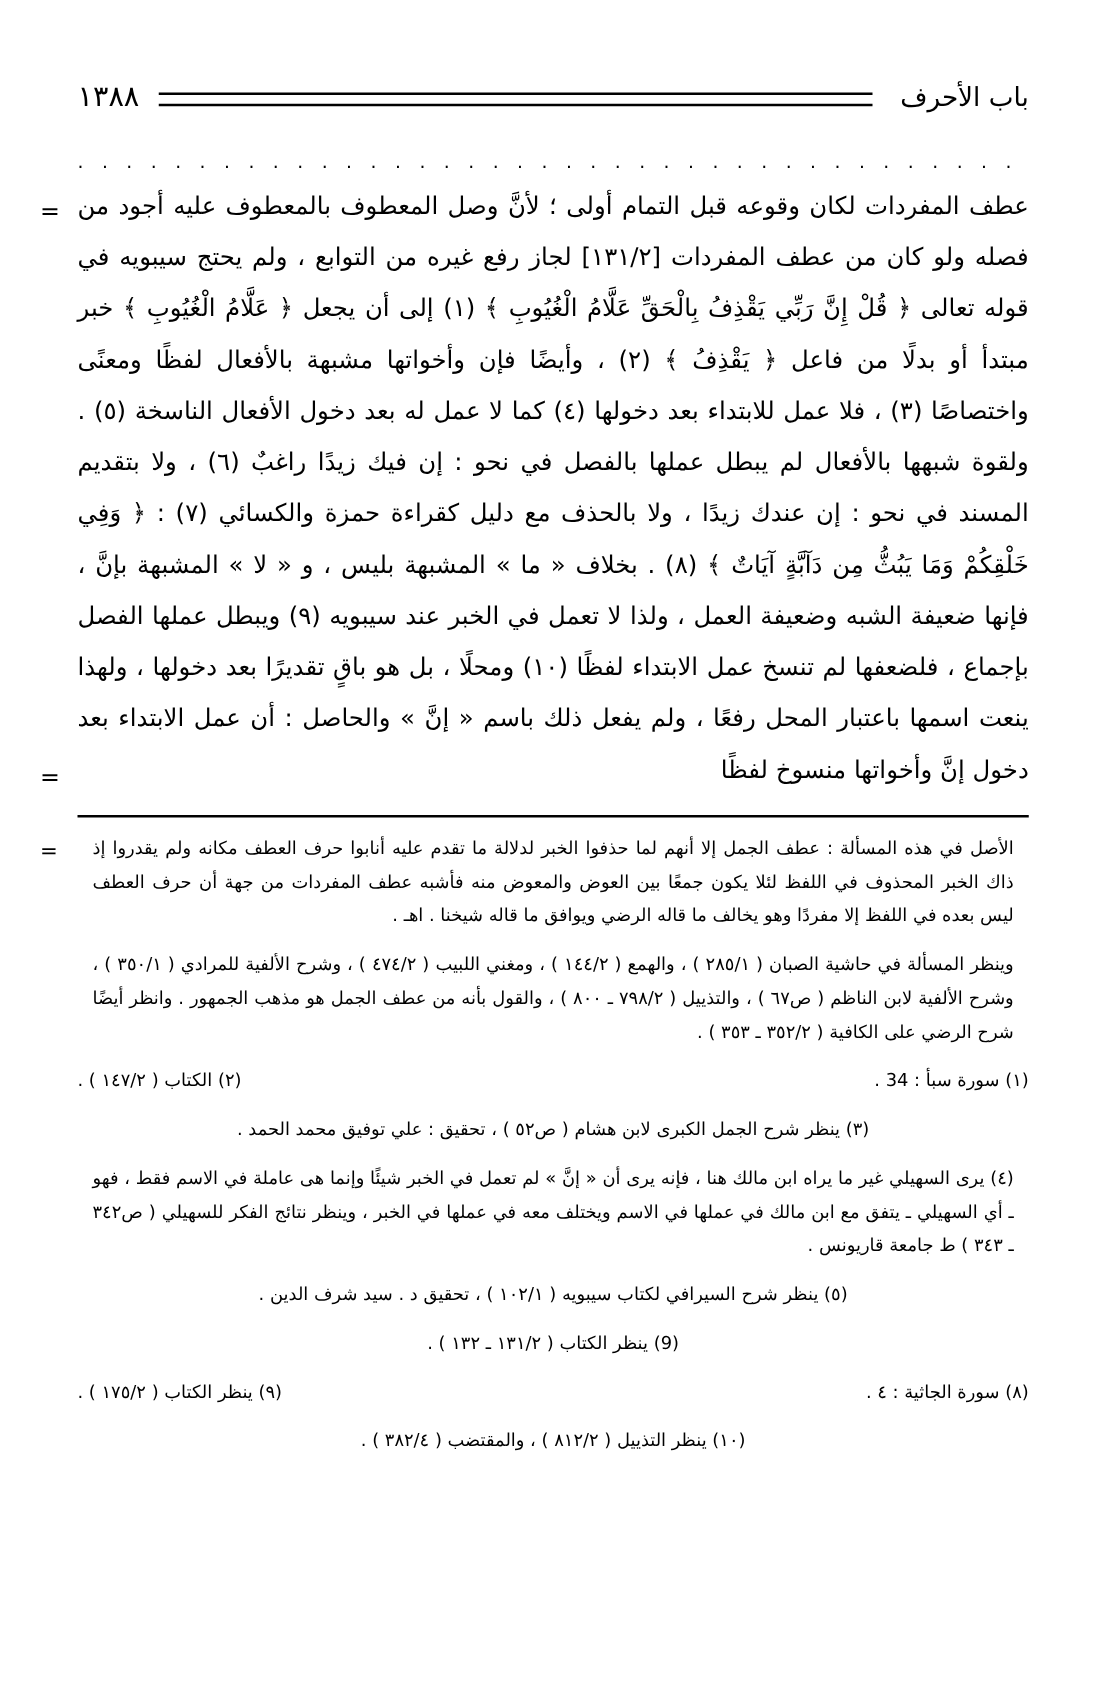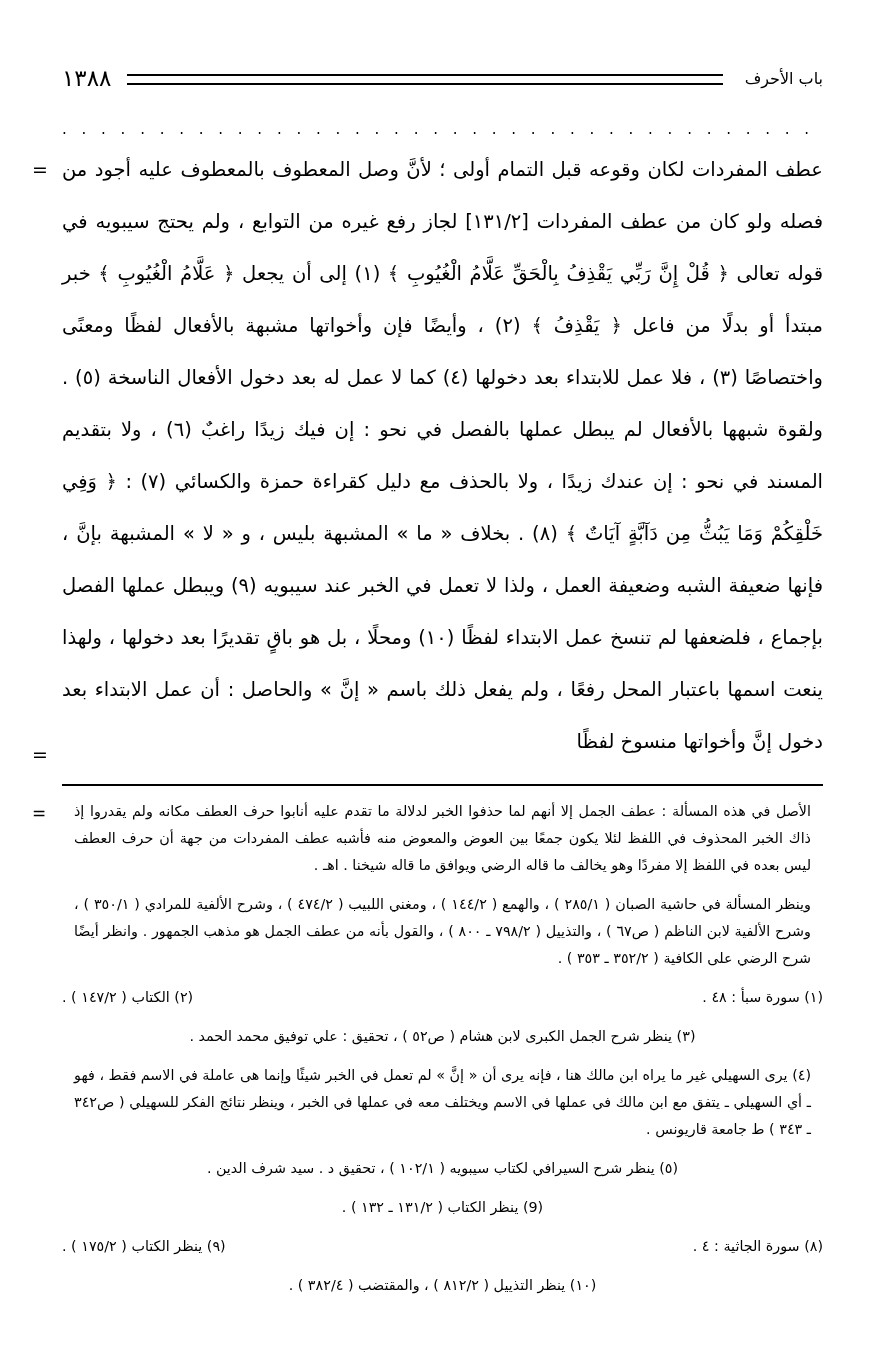--- a/index.html
+++ b/index.html
@@ -25,21 +25,21 @@
 
   
   .header {
     display: flex;
     flex-direction: row;
     align-items: center;
     height: 40px;
     margin-bottom: 4px;
   }
   .header .chapter {
-    font-size: 16px;
+    font-size: 21px;
     white-space: nowrap;
     padding-left: 12px;
     letter-spacing: 0px;
   }
   .header .rule {
     flex: 1;
     height: 7px;
     border-top: 2px solid #000;
     border-bottom: 2px solid #000;
     margin: 0 10px;
@@ -67,21 +67,21 @@
     height: 18px;
   }
 
   
   .body-block {
     position: relative;
     margin-top: 6px;
   }
   .body-text {
     font-size: 19.5px;
-    line-height: 52px;
+    line-height: 41px;
     text-align: justify;
     text-justify: inter-word;
     letter-spacing: 0px;
   }
   .body-text p {
     margin: 0;
   }
 
   
   .eq-mark {
@@ -154,21 +154,21 @@
 
   <hr class="fn-divider">
 
   <div class="footnotes">
     <span class="fn-mark">=</span>
 
     <p>الأصل في هذه المسألة : عطف الجمل إلا أنهم لما حذفوا الخبر لدلالة ما تقدم عليه أنابوا حرف العطف مكانه ولم يقدروا إذ ذاك الخبر المحذوف في اللفظ لئلا يكون جمعًا بين العوض والمعوض منه فأشبه عطف المفردات من جهة أن حرف العطف ليس بعده في اللفظ إلا مفردًا وهو يخالف ما قاله الرضي ويوافق ما قاله شيخنا . اهـ .</p>
     <p>وينظر المسألة في حاشية الصبان ( ٢٨٥/١ ) ، والهمع ( ١٤٤/٢ ) ، ومغني اللبيب ( ٤٧٤/٢ ) ، وشرح الألفية للمرادي ( ٣٥٠/١ ) ، وشرح الألفية لابن الناظم ( ص٦٧ ) ، والتذييل ( ٧٩٨/٢ ـ ٨٠٠ ) ، والقول بأنه من عطف الجمل هو مذهب الجمهور . وانظر أيضًا شرح الرضي على الكافية ( ٣٥٢/٢ ـ ٣٥٣ ) .</p>
 
     <div class="fn-row">
-      <span>(١) سورة سبأ : ٤٨ .</span>
+      <span>(١) سورة سبأ : 34 .</span>
       <span>(٢) الكتاب ( ١٤٧/٢ ) .</span>
     </div>
 
     <p class="fn-center">(٣) ينظر شرح الجمل الكبرى لابن هشام ( ص٥٢ ) ، تحقيق : علي توفيق محمد الحمد .</p>
 
     <p>(٤) يرى السهيلي غير ما يراه ابن مالك هنا ، فإنه يرى أن « إنَّ » لم تعمل في الخبر شيئًا وإنما هى عاملة في الاسم فقط ، فهو ـ أي السهيلي ـ يتفق مع ابن مالك في عملها في الاسم ويختلف معه في عملها في الخبر ، وينظر نتائج الفكر للسهيلي ( ص٣٤٢ ـ ٣٤٣ ) ط جامعة قاريونس .</p>
 
     <p class="fn-center">(٥) ينظر شرح السيرافي لكتاب سيبويه ( ١٠٢/١ ) ، تحقيق د . سيد شرف الدين .</p>
 
     <p class="fn-center">(9) ينظر الكتاب ( ١٣١/٢ ـ ١٣٢ ) .</p>

